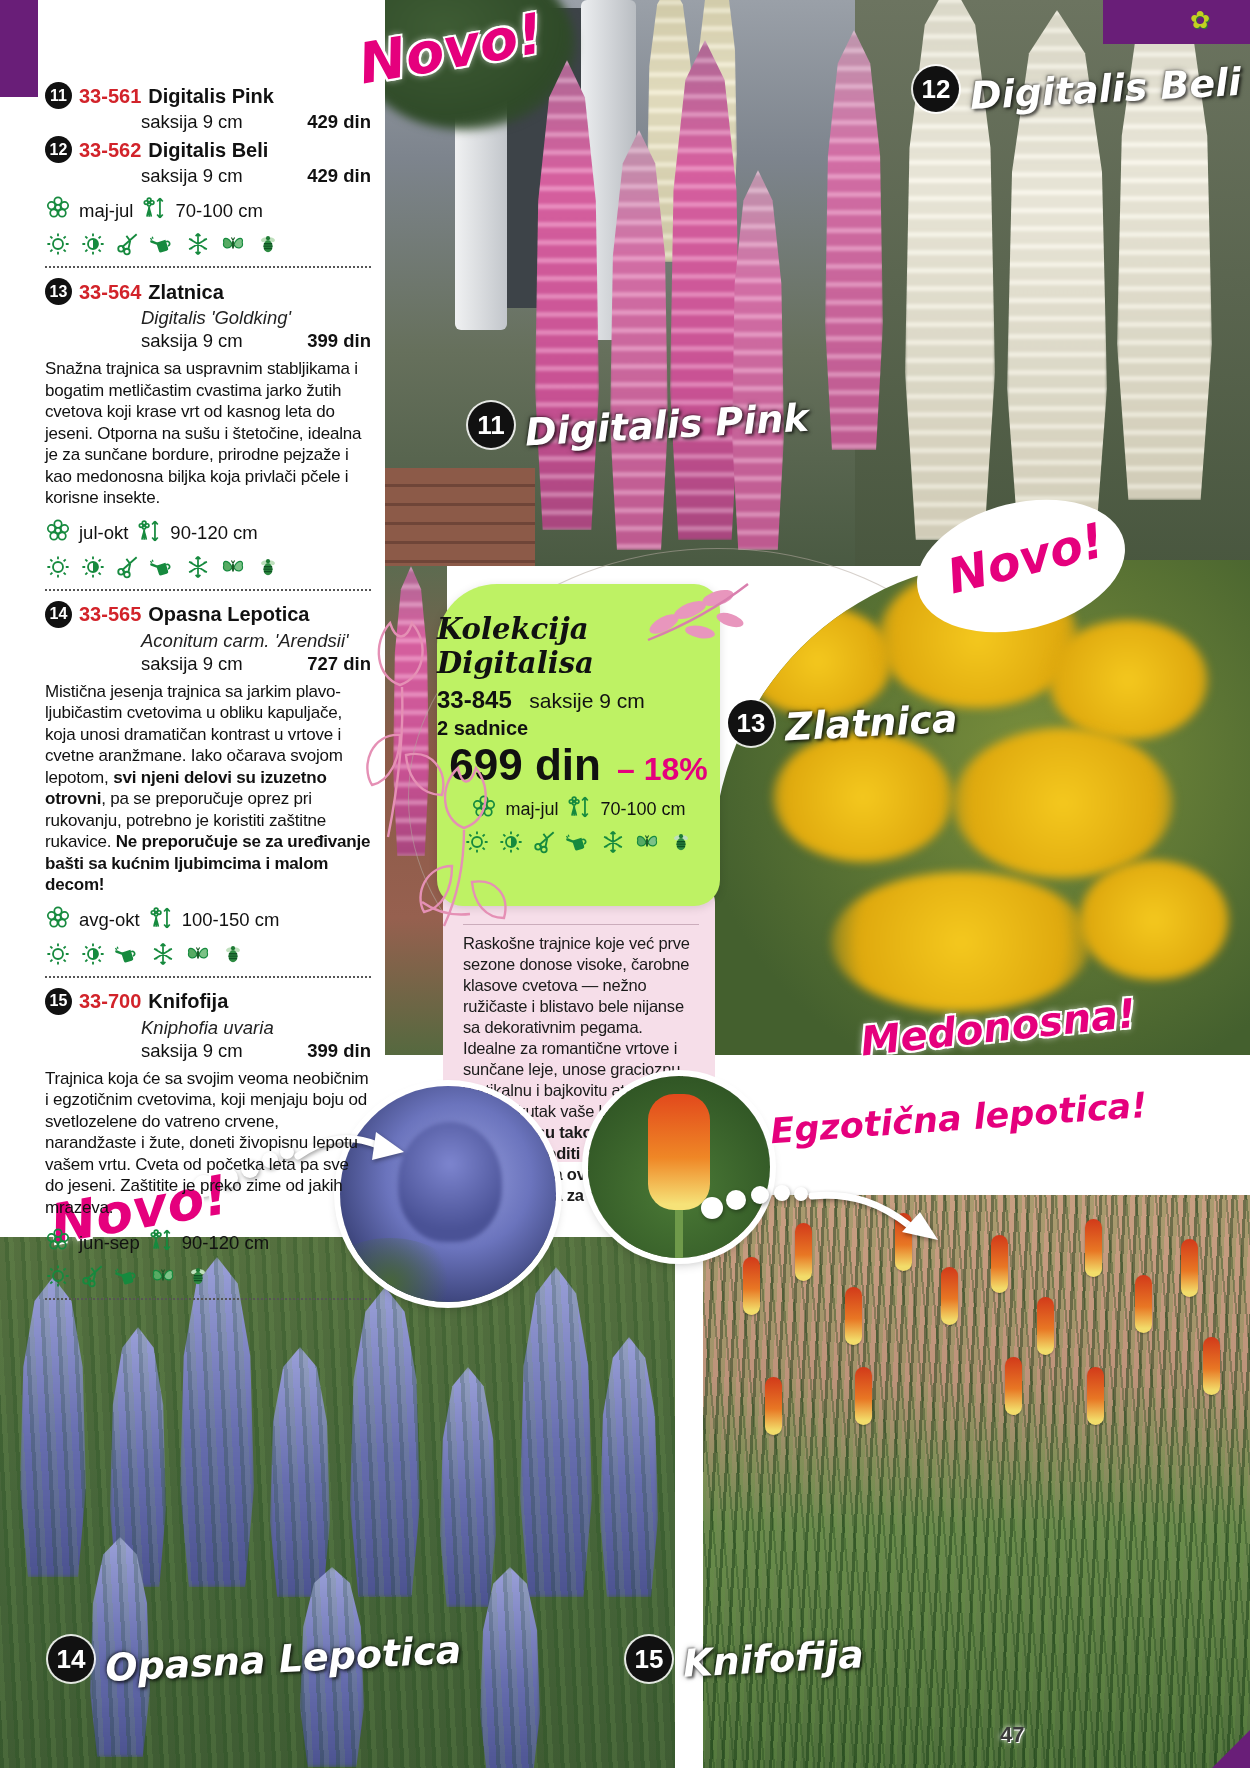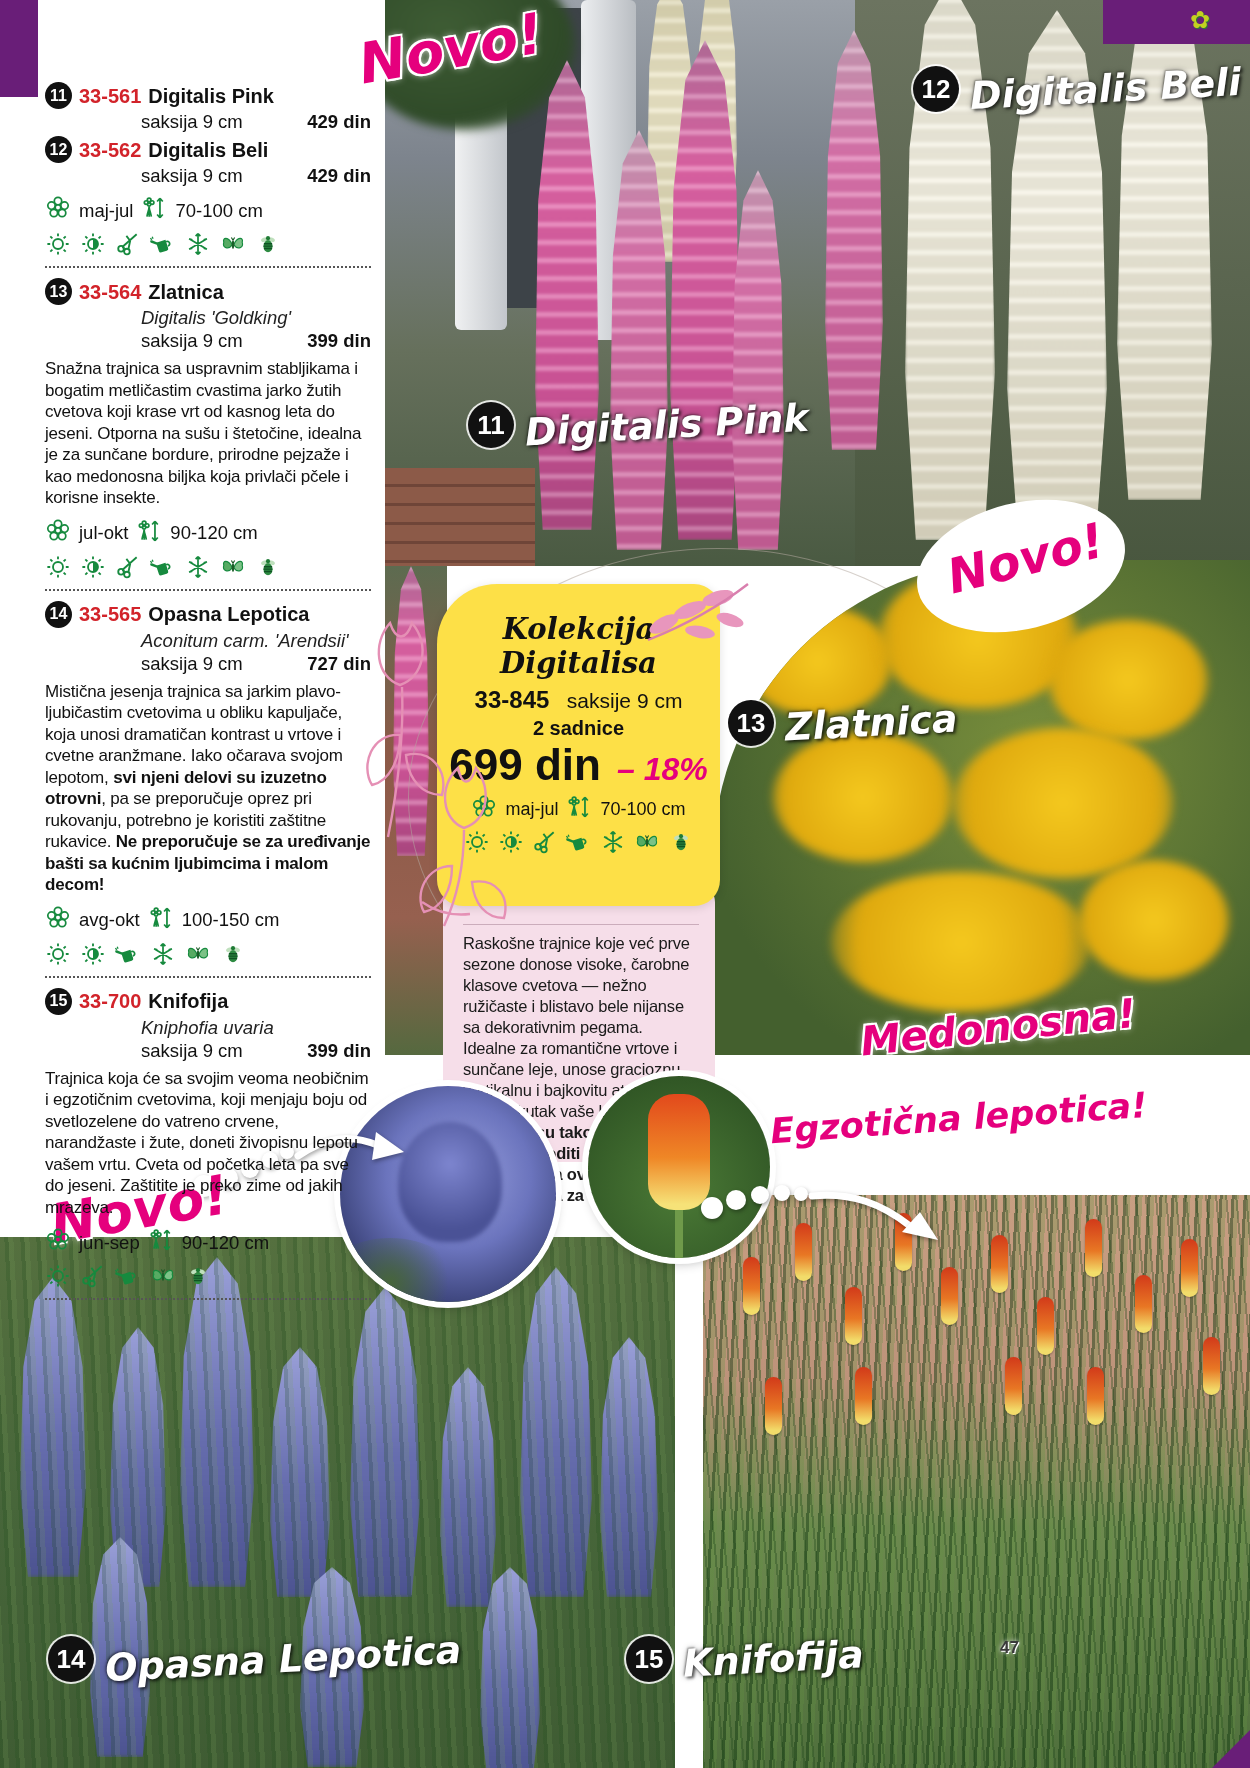--- a/index.html
+++ b/index.html
@@ -111,40 +111,40 @@
   .potrow { margin-left:96px; display:flex; justify-content:space-between; font-size:18.5px; line-height:21px; margin-top:2px; }
   .price { font-weight:bold; }
   .pdesc { margin-top:7px; font-size:17px; line-height:21.5px; letter-spacing:-0.2px; }
   .pdesc .b { font-weight:bold; }
   .bloom { display:flex; align-items:center; gap:8px; margin-top:9px; font-size:18.5px; }
   .care  { display:flex; align-items:center; gap:9px; margin-top:5px; }
   .ic { width:26px; height:26px; flex:none; }
   .divider { border-top:2px dotted #555; margin:9px 0 10px; }
 
   
-  .panel-white { position:absolute; left:437px; top:584px; width:283px; height:322px; background:#fde047;
-    border-radius:60px 26px 26px 26px; z-index:6; box-shadow:0 2px 10px rgba(0,0,0,.12); text-align:center; color:#111; }
+  .panel-white { position:absolute; left:437px; top:584px; width:283px; height:322px; background:#bef264;
+    border-radius:60px 26px 26px 26px; z-index:6; box-shadow:0 2px 10px rgba(0,0,0,.12); color:#111; }
   .kol-title { font-family:"DejaVu Serif", serif; font-style:italic; font-weight:bold; font-size:29px; margin-top:28px; }
   .kol-latin { font-style:italic; font-size:19px; line-height:25px; margin-top:8px; }
   .kol-code-row { margin-top:6px; font-size:21px; }
   .kol-code { font-weight:bold; font-size:24px; }
   .kol-qty { font-weight:bold; font-size:20px; margin-top:3px; }
   .kol-price-row { margin-top:0; display:flex; justify-content:center; align-items:baseline; gap:16px; }
   .kol-price { font-weight:bold; font-size:44px; }
-  .kol-disc { font-weight:bold; font-size:32px; color:#e5007d;font-style:italic; }
+  .kol-disc { font-weight:bold; font-size:32px; color:#e5007d; }
   .kol-bloom { display:flex; justify-content:center; align-items:center; gap:8px; margin-top:4px; font-size:18px; }
   .kol-care { display:flex; justify-content:center; align-items:center; gap:8px; margin-top:4px; }
   .panel-pink { position:absolute; left:443px; top:888px; width:272px; height:274px; background:#f6dee9;
     border-radius:14px 14px 28px 28px; z-index:5; padding:36px 16px 0 20px; }
   .panel-pink .ptxt { font-size:16.5px; line-height:21px; letter-spacing:-0.2px; color:#1a1a1a; border-top:1px solid rgba(150,110,130,.45); padding-top:8px; }
   .panel-pink .ptxt .b { font-weight:bold; }
 
   .deco { position:absolute; z-index:7; }
 
-  .pagenum { position:absolute; left:1000px; top:1638px; font-size:17px; font-weight:bold; color:#3a3a3a;
+  .pagenum { position:absolute; left:1000px; top:1722px; font-size:22px; font-weight:bold; color:#3a3a3a;
     text-shadow:0 0 5px #fff,1px 1px 0 #fff; z-index:11; }
 </style>
 </head>
 <body>
 
 <svg width="0" height="0" style="position:absolute">
   <defs>
     <symbol id="sym-blossom" viewBox="0 0 24 24" fill="none" stroke="#168a3e" stroke-width="1.6">
       <circle cx="12" cy="5.6" r="3.4"></circle>
         <circle cx="18" cy="9.8" r="3.4"></circle>

